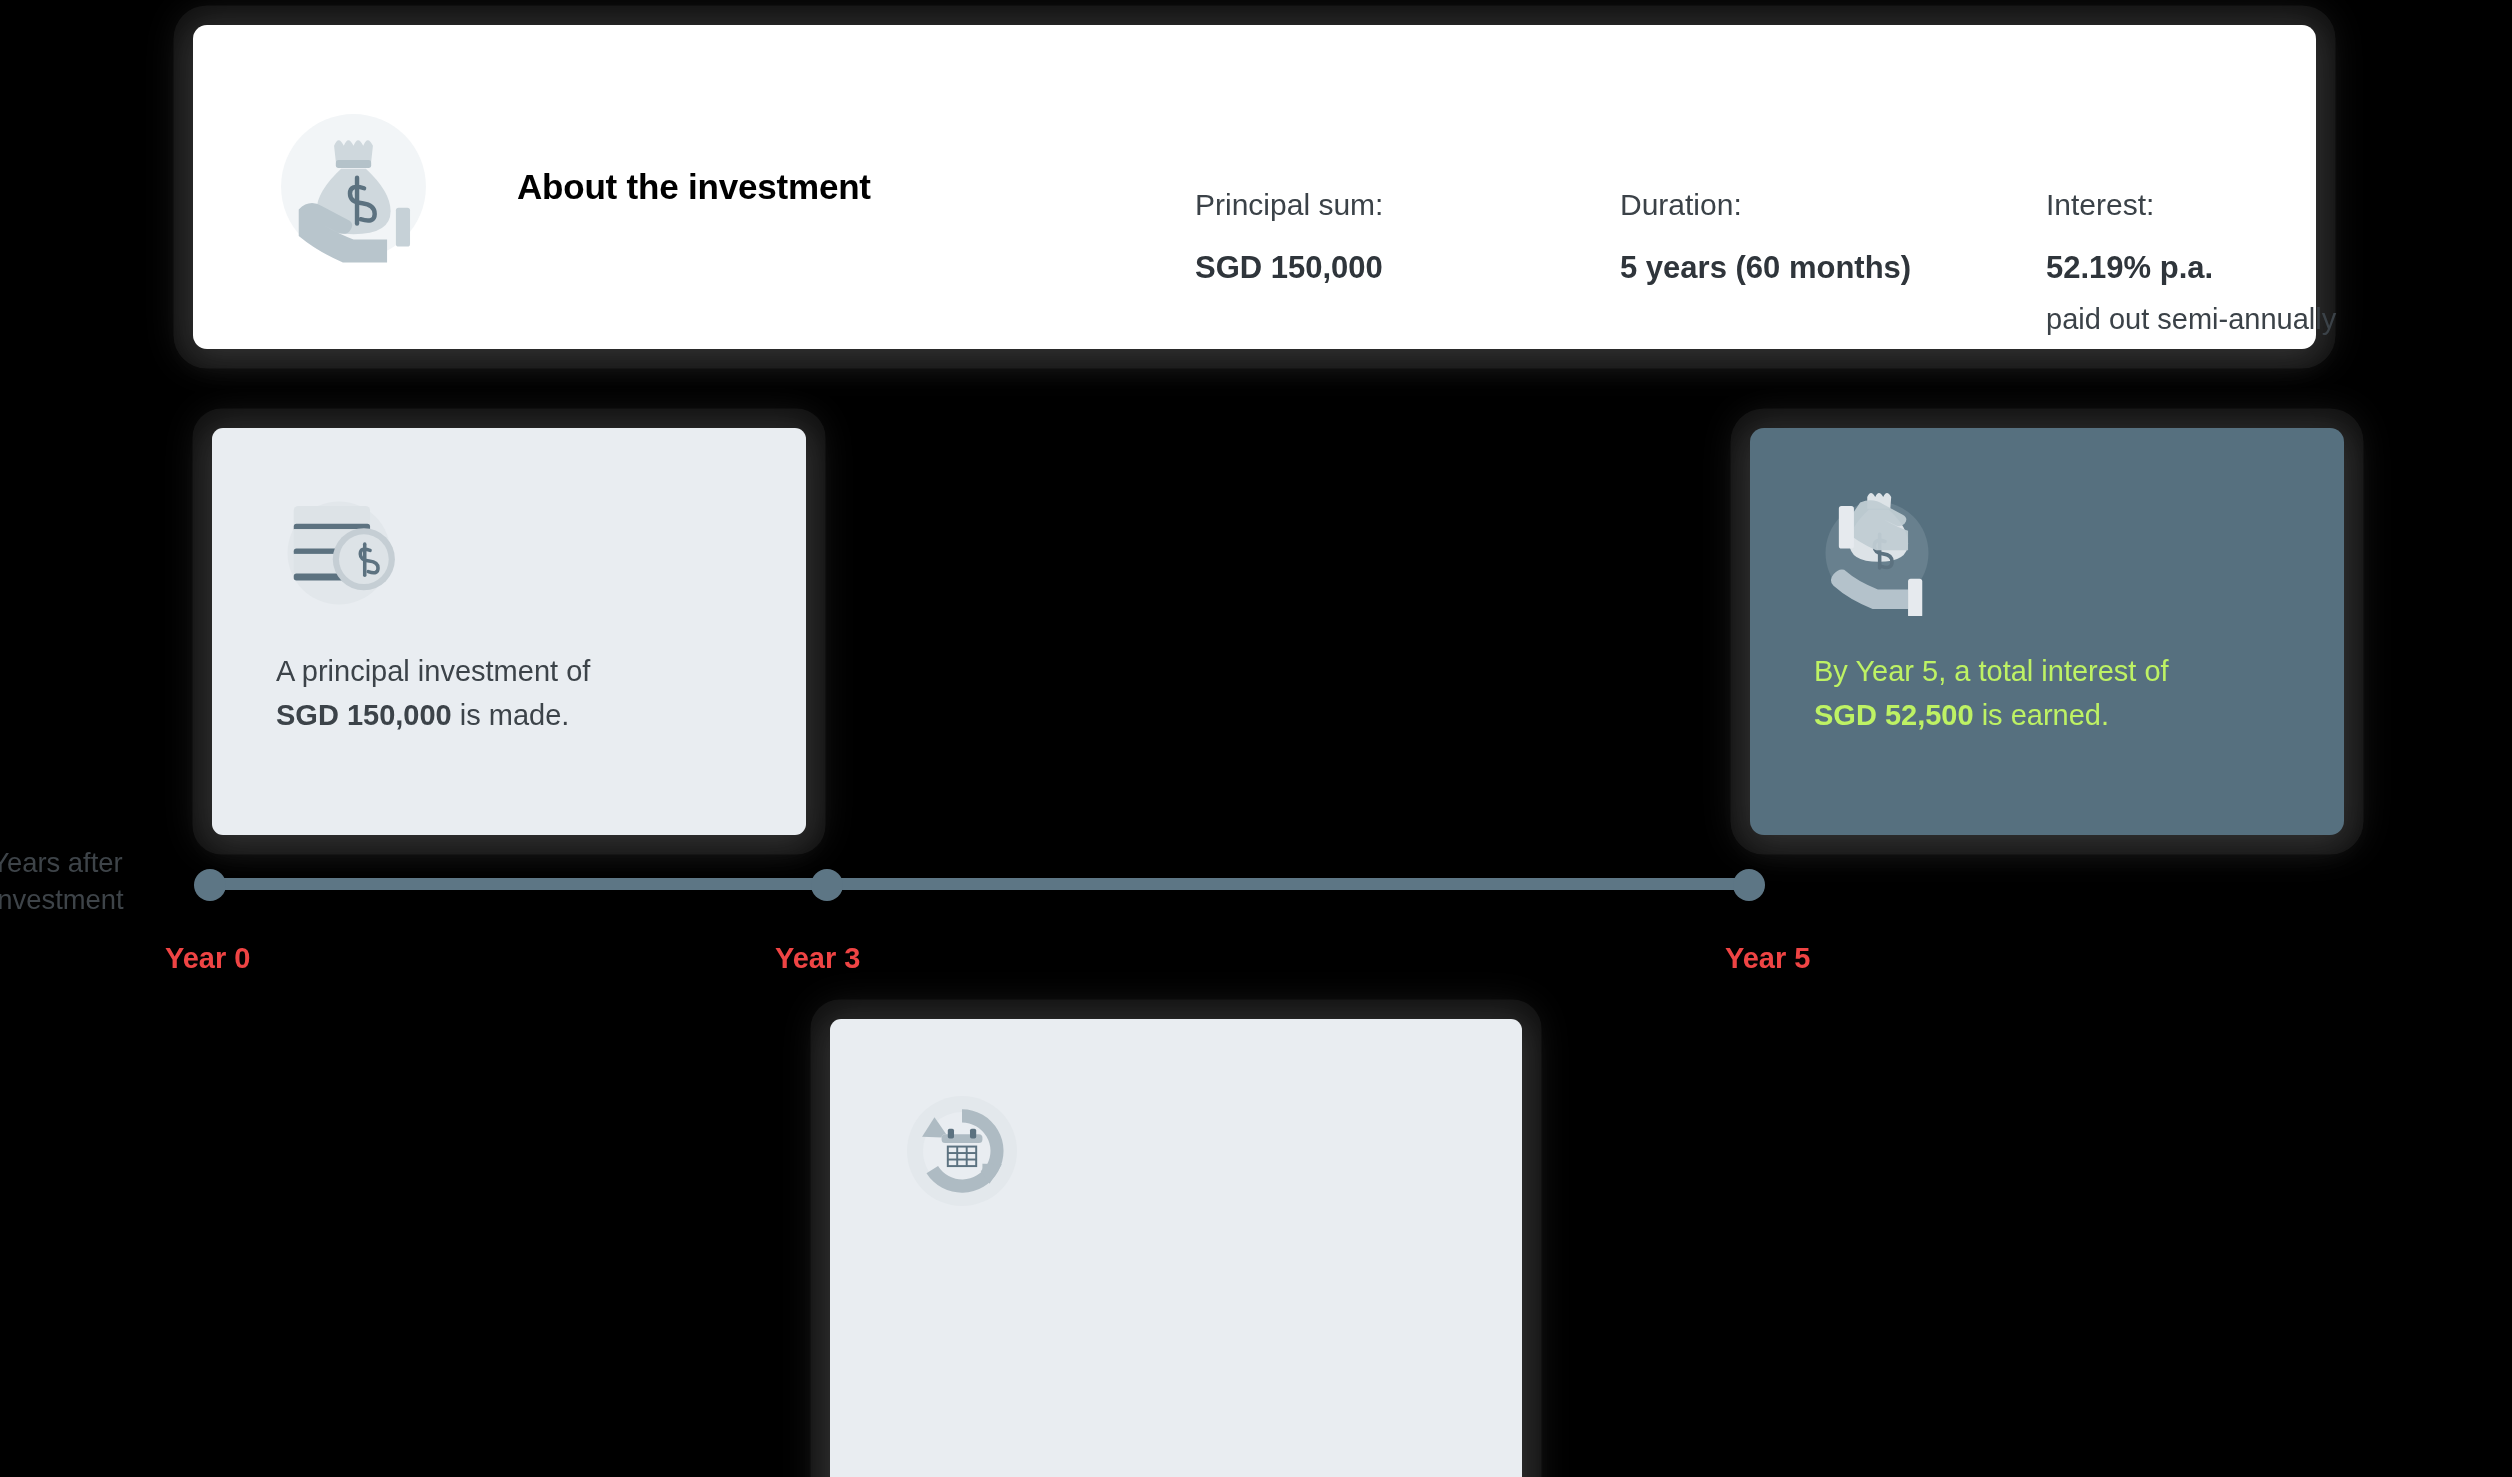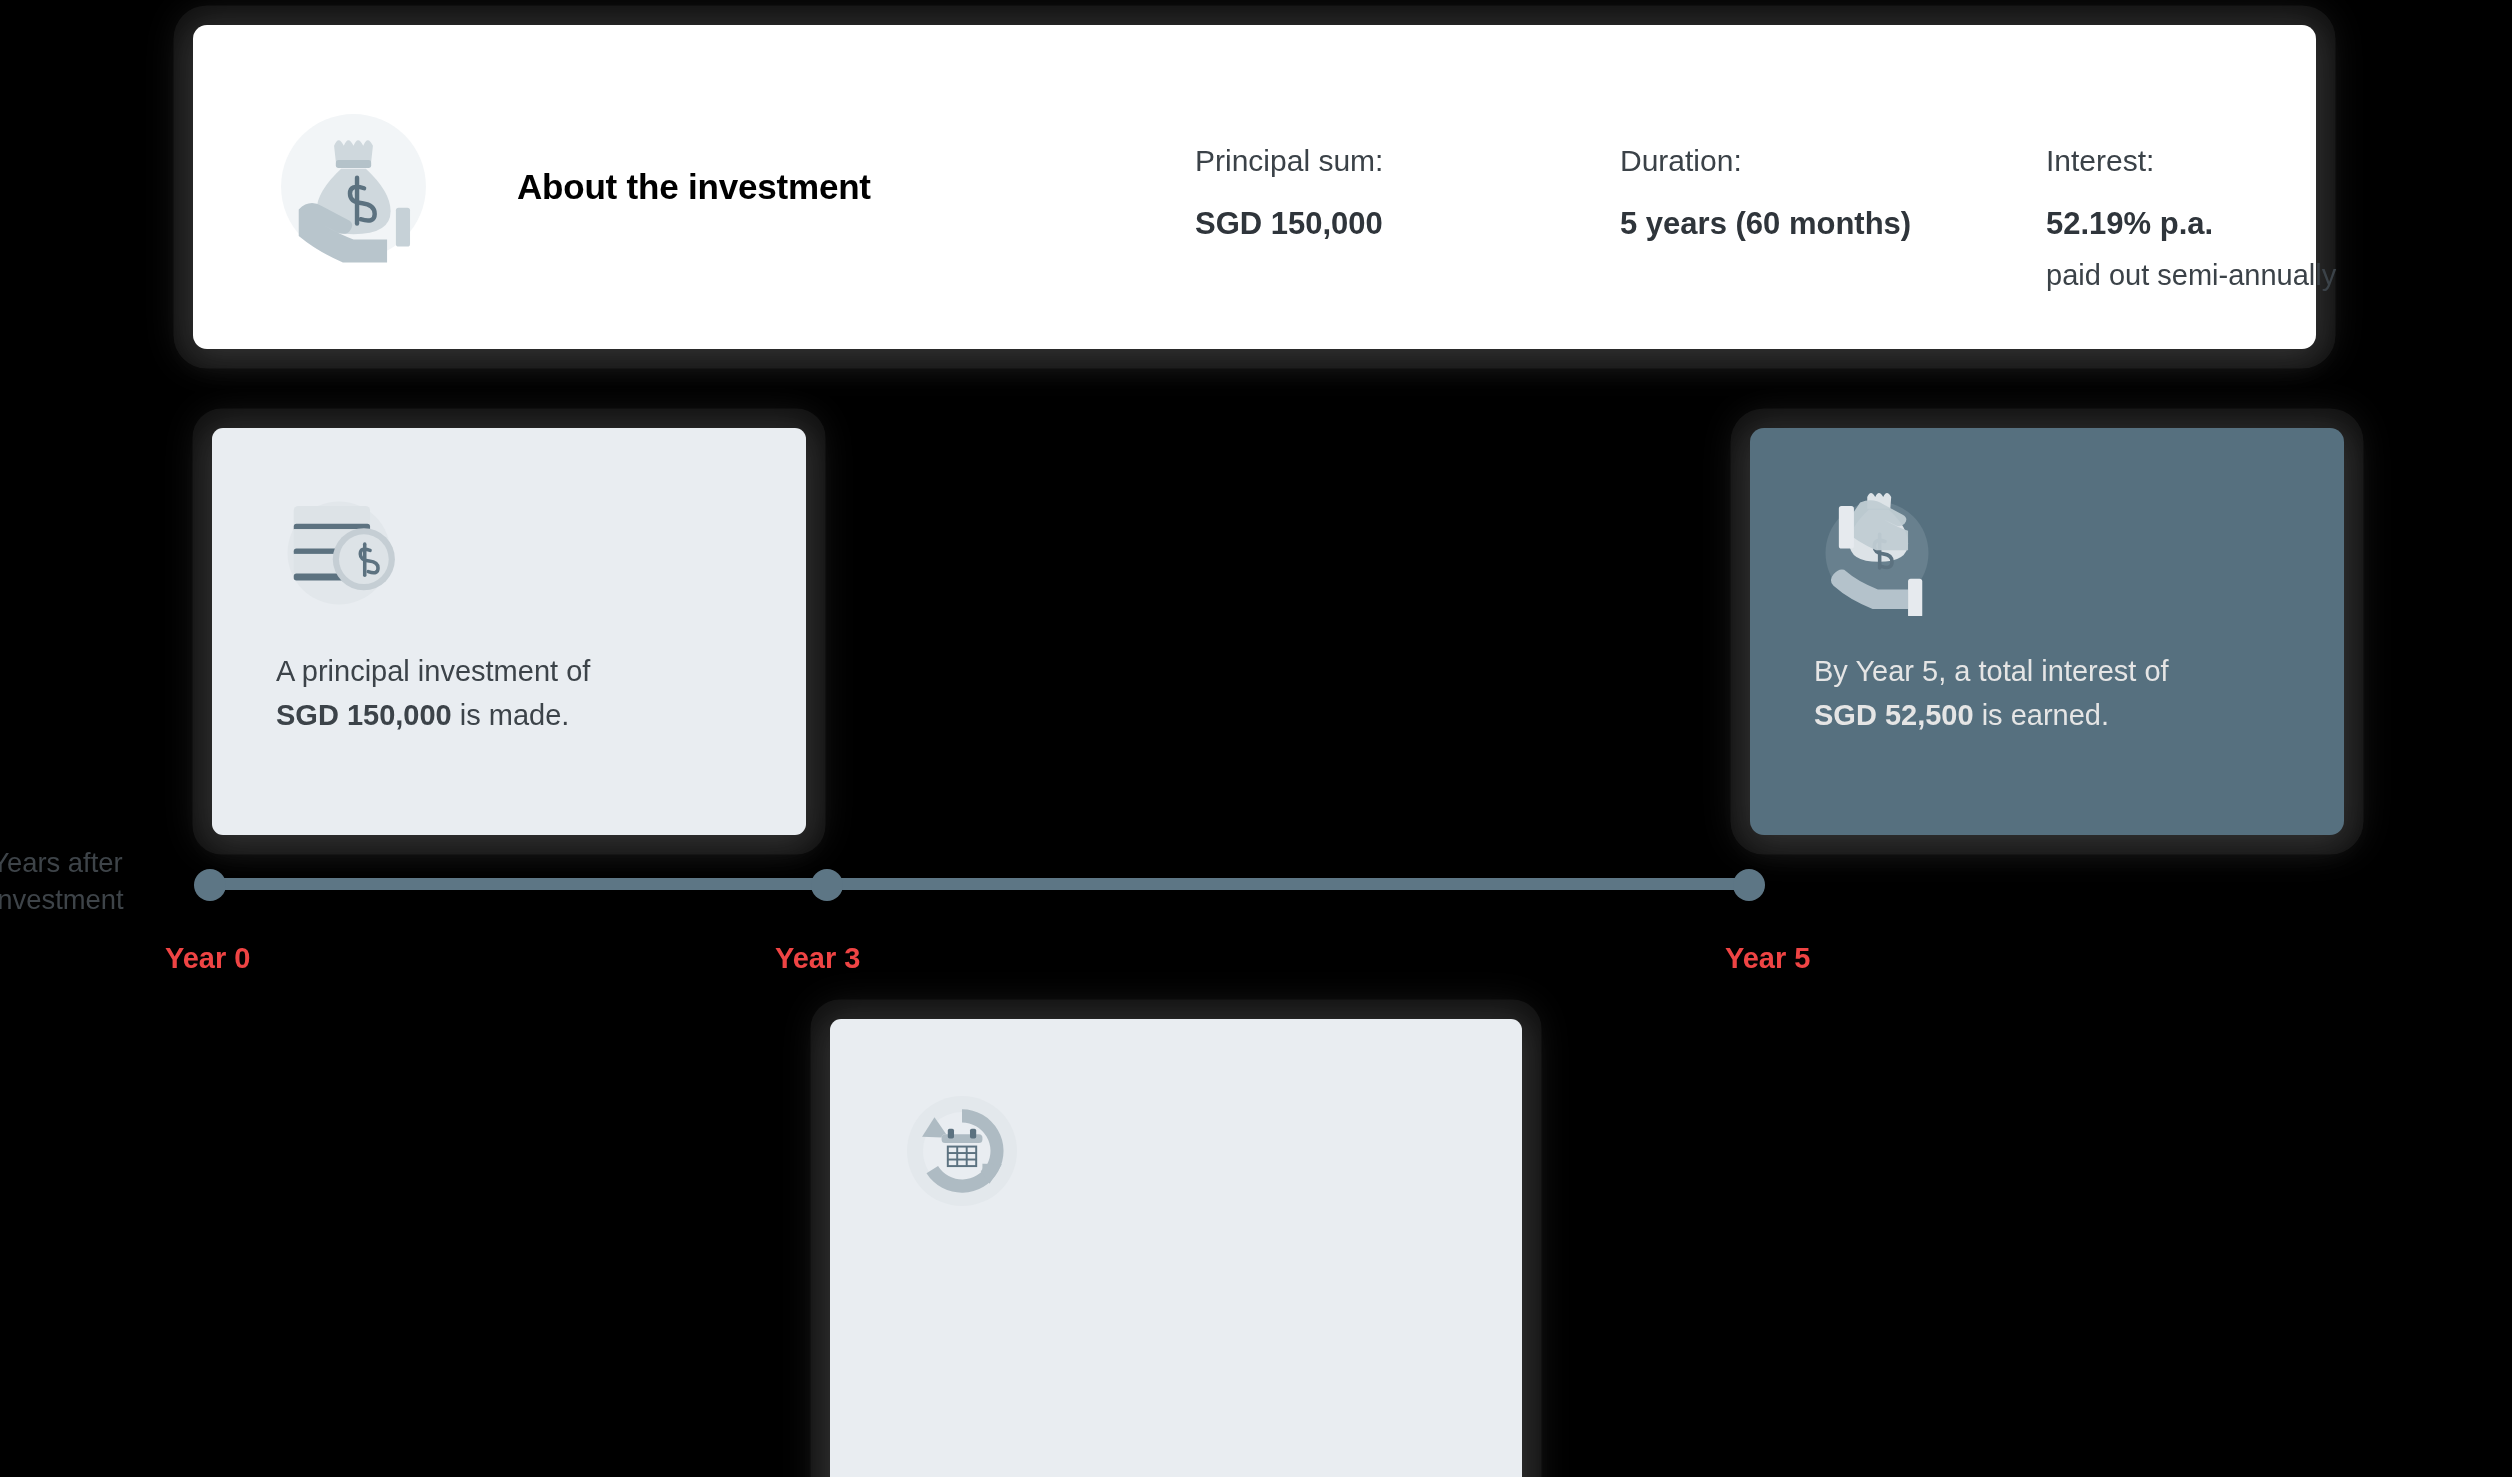--- a/index.html
+++ b/index.html
@@ -65,20 +65,21 @@
   .header-field {
     position: absolute;
     top: 118px;
   }
   .field-label {
     font-size: 30px;
     color: #3b4248;
     font-weight: normal;
     line-height: 1.2;
     white-space: nowrap;
+    margin-top: 44px;
   }
   .field-value {
     font-size: 31px;
     color: #2f353b;
     font-weight: bold;
     margin-top: 26.5px;
     white-space: nowrap;
   }
   .field-sub {
     font-size: 29px;
@@ -110,21 +111,21 @@
   }
 
   .step-text {
     position: absolute;
     left: 64px;
     right: 42px;
     font-size: 29px;
     line-height: 1.52;
     color: #3c4349;
   }
-  .step-card.dark .step-text { color: #e5e5e5; }
+  .step-card.dark .step-text { color: #bef264; }
   .step-text b { font-weight: bold; }
 
   #card-left {
     left: 212px;
     top: 428px;
     width: 594px;
     height: 407px;
   }
   #card-left .step-text { top: 221px; }
 

